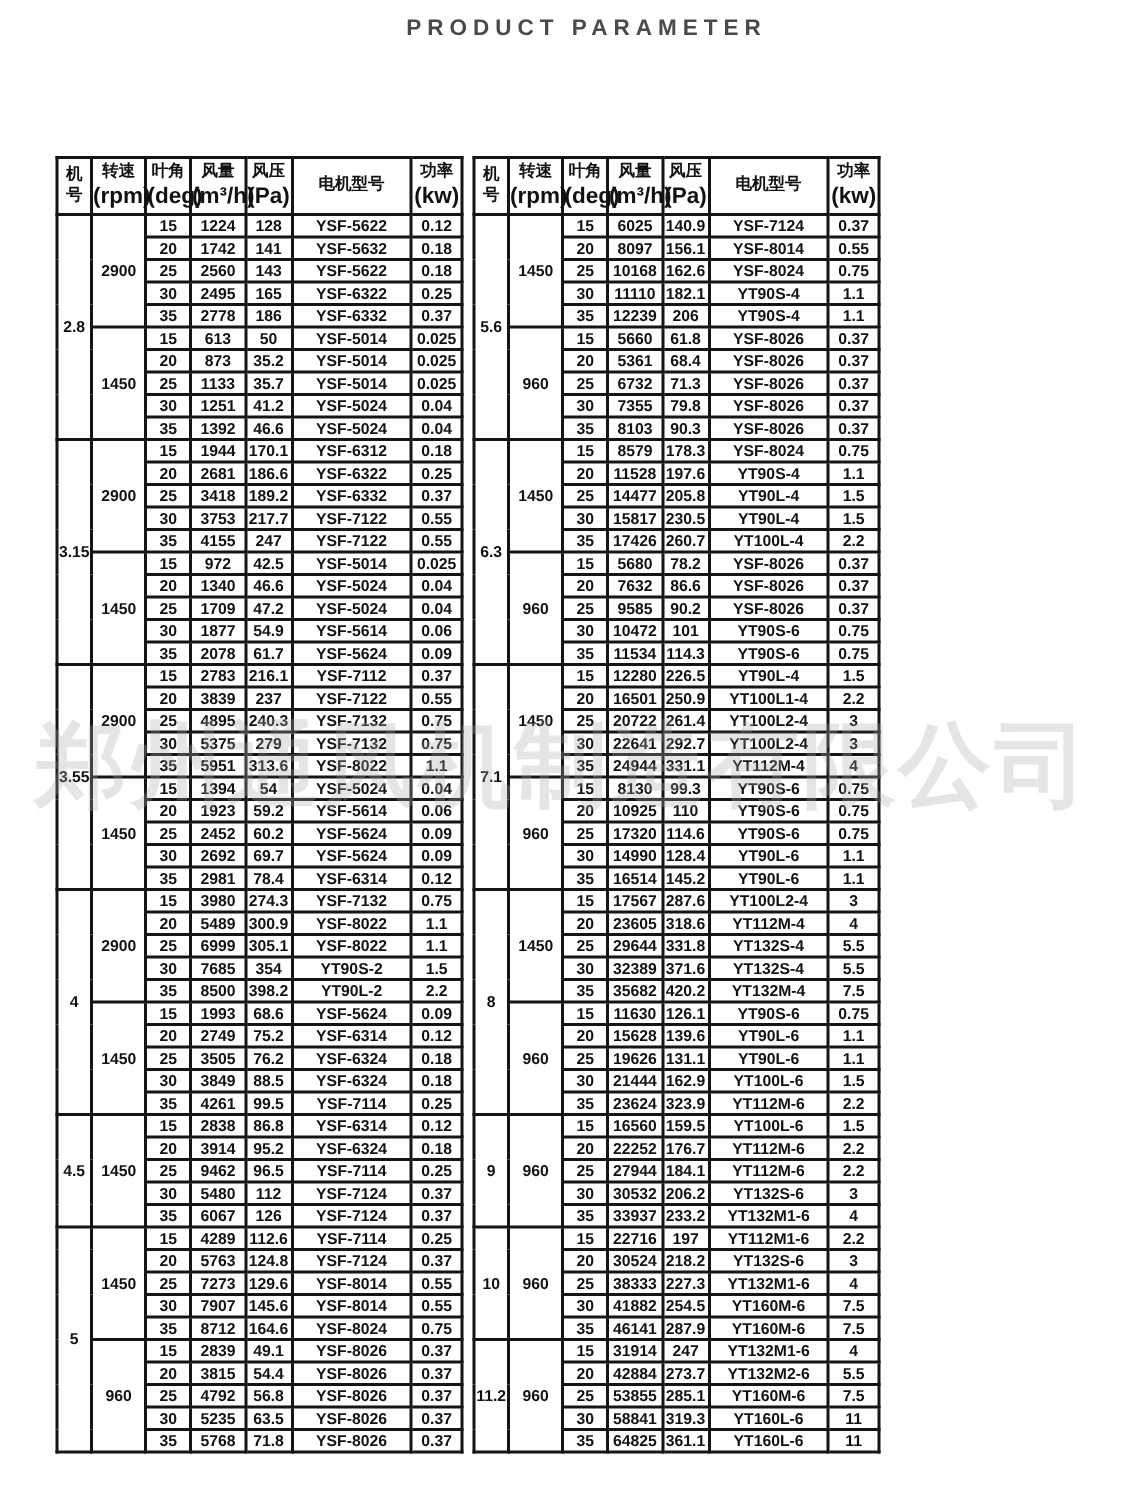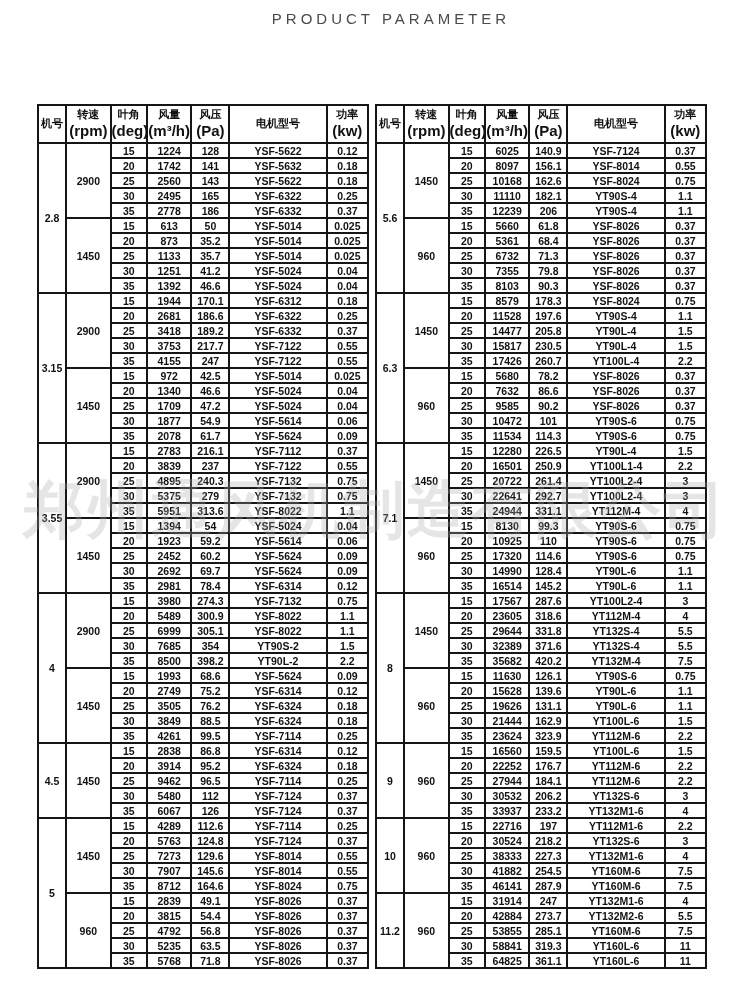--- a/index.html
+++ b/index.html
@@ -18,39 +18,39 @@
     position:absolute; left:-6px; right:-6px; bottom:3px; height:15px;
     z-index:0;
   }
   .title-text {
     position:relative; z-index:1;
     font-size:40px; font-weight:bold; color:#2d2d2d; letter-spacing:6px;
     line-height:1.15;
   }
   .subtitle {
     margin-top:4px;
-    font-size:15px; color:#4a4a4a; letter-spacing:4px; font-weight:normal;padding-left:32px;
+    font-size:15px; color:#4a4a4a; letter-spacing:4px; font-weight:bold;padding-left:32px;
   }
   
   .watermark {
     position:absolute; top:468px; left:0; width:100%;
     text-align:center;
     font-size:62px; font-weight:bold; letter-spacing:2px;
     color:rgba(170,170,170,0.30);
     white-space:nowrap;
     pointer-events:none;
     z-index:5;
   }
   
   .tables {
     position:absolute; top:104px; left:37px; width:686px;
     display:flex; gap:6px;
   }
   table.param-table {
-    width:332px; border-collapse:collapse; table-layout:fixed;
+    width:272px; border-collapse:collapse; table-layout:fixed;
     background:#fff;
   }
   table.param-table th, table.param-table td {
     border:2px solid #151515;
     text-align:center; vertical-align:middle;
     color:#111;
     padding:0;
   }
   table.param-table th {
     height:38px; font-size:11px; font-weight:bold; line-height:1.25;

